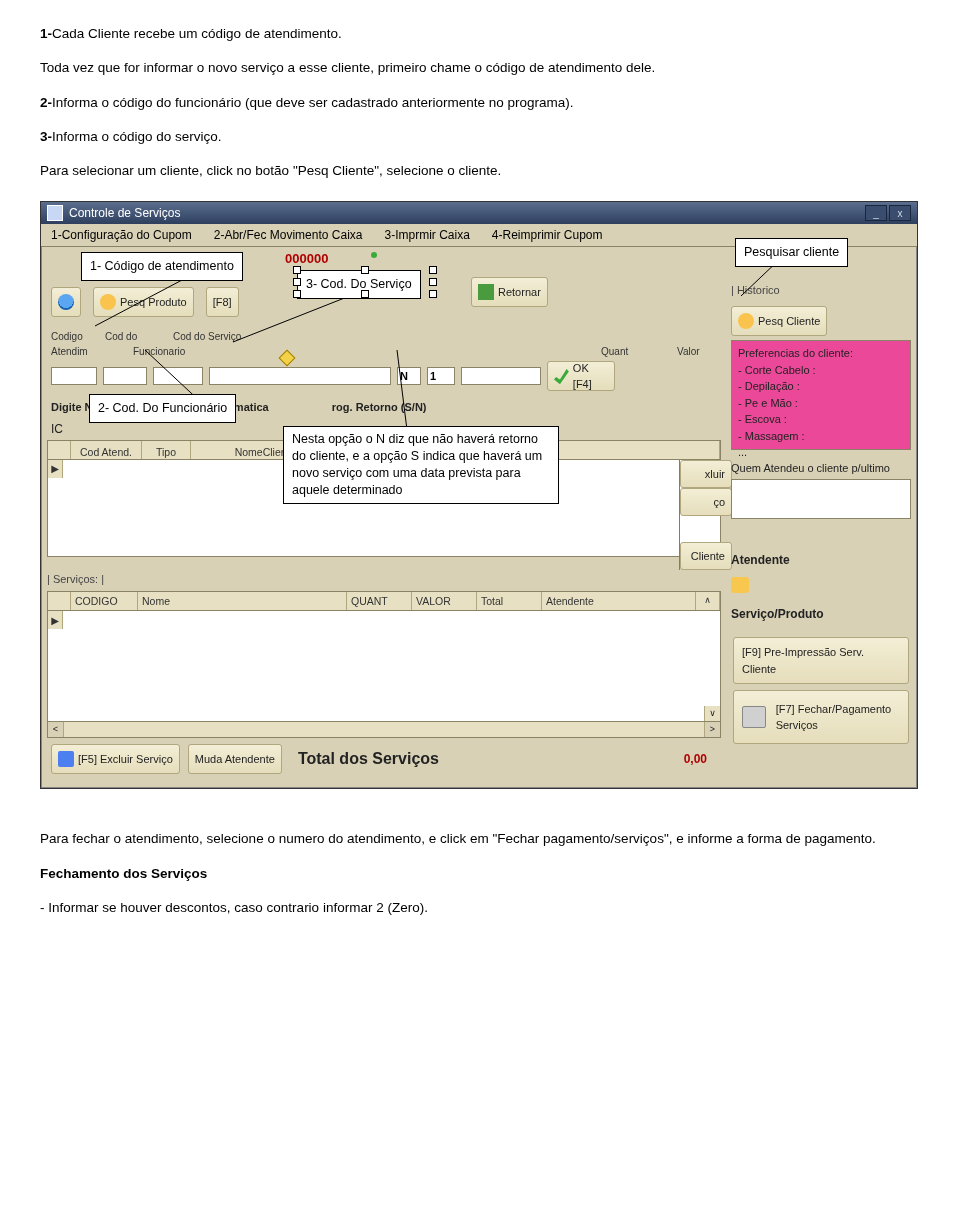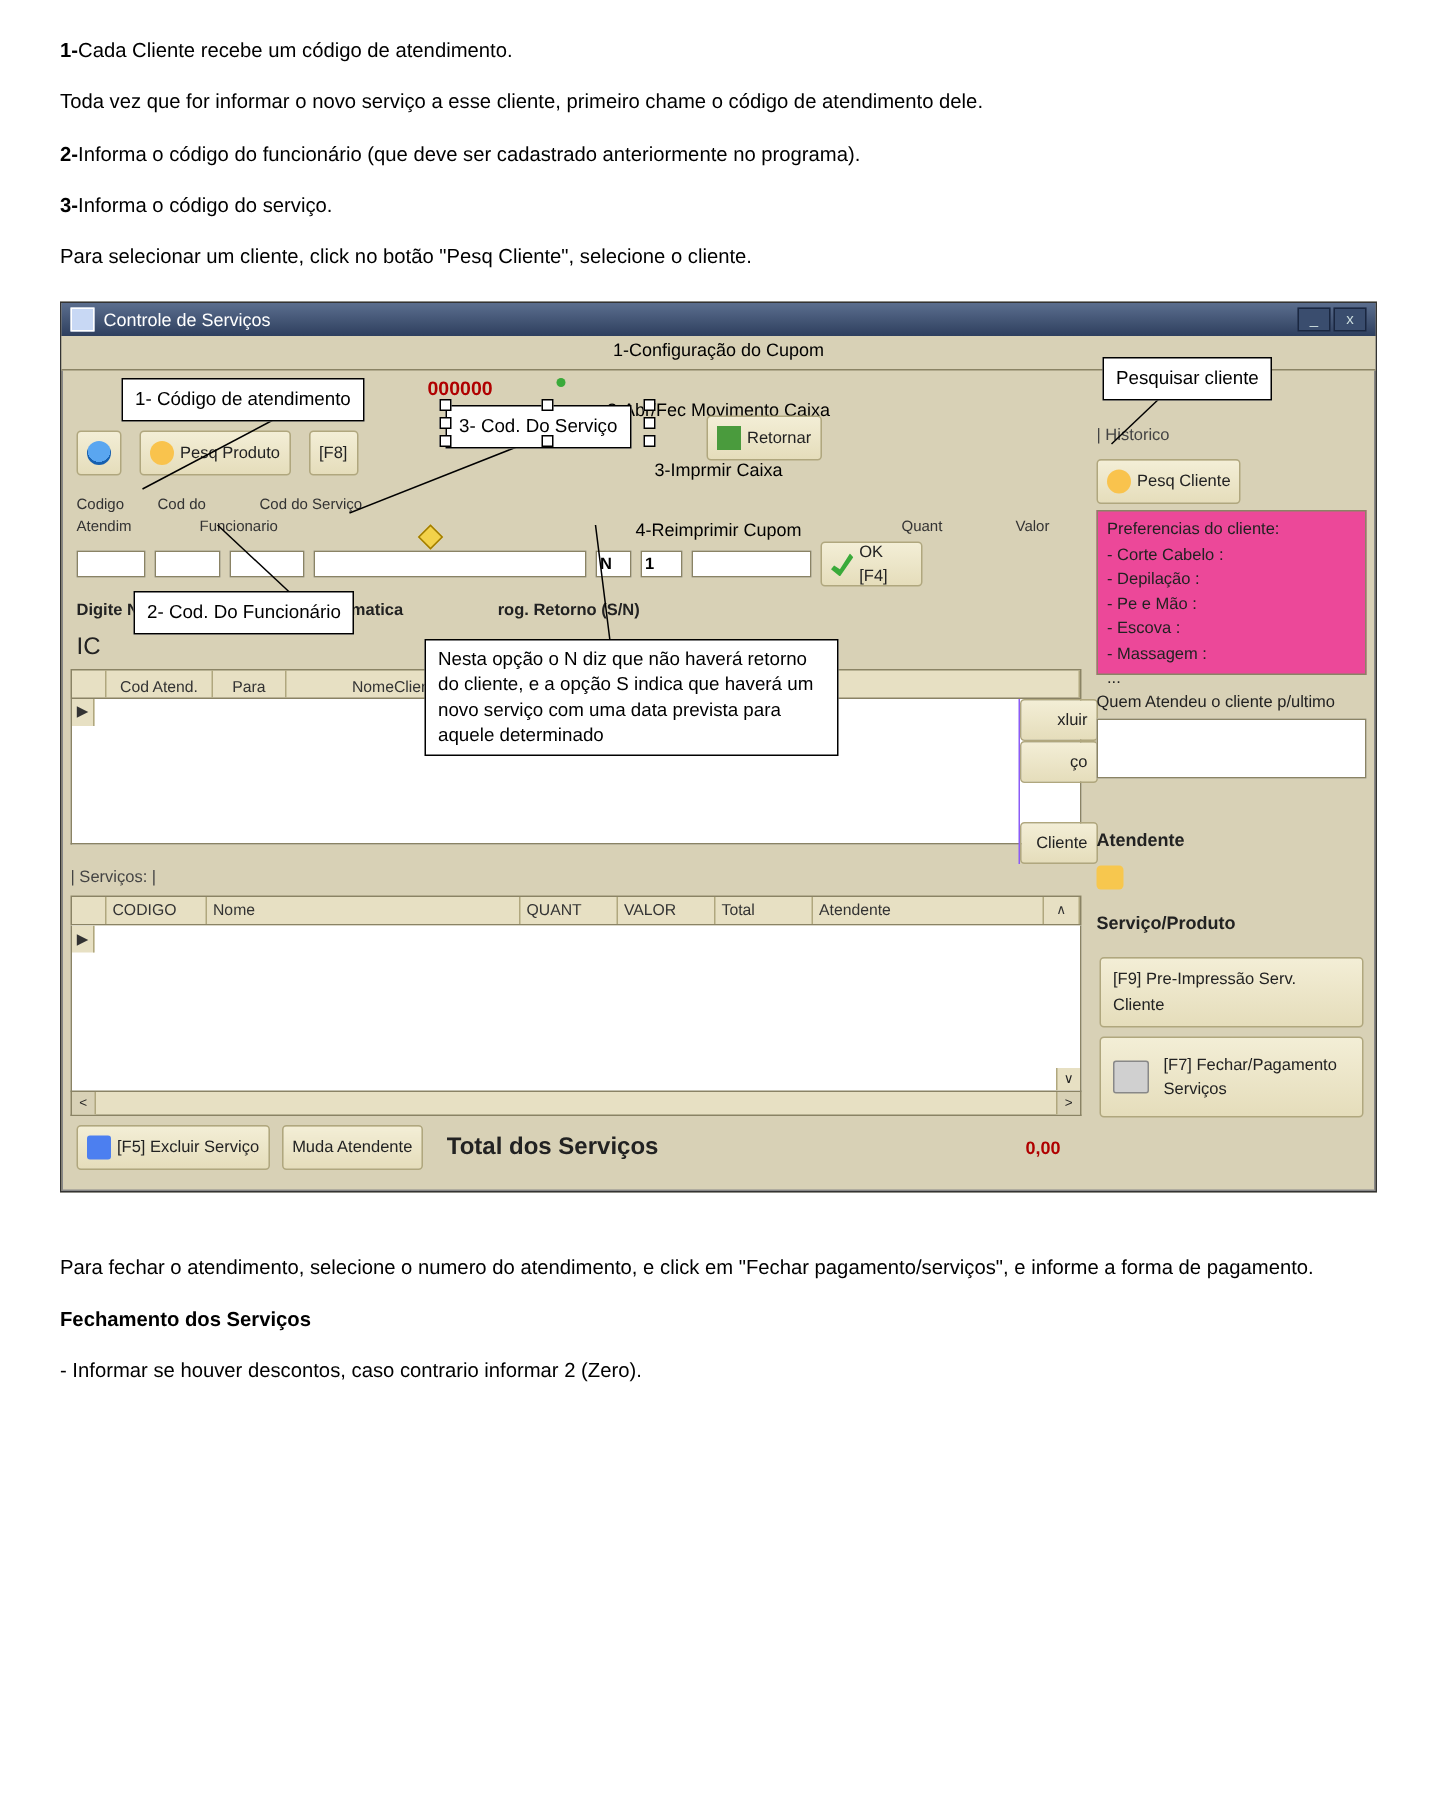--- a/index.html
+++ b/index.html
@@ -47,21 +47,20 @@
   .menubar {
     height:22px;
     background:#D8D1B6;
     border-bottom:1px solid #8a8365;
     display:flex;
     align-items:center;
     gap:22px;
     padding:0 10px;
     font-size:12px;
     color:#000;
-    flex-direction:column;
   }
 
   .content {
     display:flex;
     position:relative;
     font-size:11px;
     color:#222;
   }
   .leftcol {
     flex:0 0 640px;
@@ -259,28 +258,28 @@
             <span>OK [F4]</span>
           </span>
       </div>
 
       <div style="font-size:11px;font-weight:bold;padding:0 4px;">
         <span>Digite N</span>
         <span style="margin-left:60px">umeração automatica</span>
         <span style="margin-left:60px">rog. Retorno (S/N)</span>
       </div>
 
-      <div style="font-size:16px;padding:4px 4px 2px 4px;">
+      <div style="font-size:12px;padding:4px 4px 2px 4px;">
         <span>IC</span>
       </div>
 
       <div class="midgrid-head">
         <div style="width:14px"></div>
         <div style="width:62px">Cod Atend.</div>
-        <div style="width:40px">Para</div>
+        <div style="width:40px">Tipo</div>
         <div style="width:140px">NomeCliente</div>
         <div style="flex:1">NTE</div>
       </div>
       <div class="midgrid-body">
         <div class="row-marker">▶</div>
 
         <div style="position:absolute;right:0;top:0;width:40px;border-left:1px solid #8b5cf6;">
           <div class="tbtn" style="width:38px;height:22px;justify-content:flex-end">
               <span>xluir</span>
             </div>

